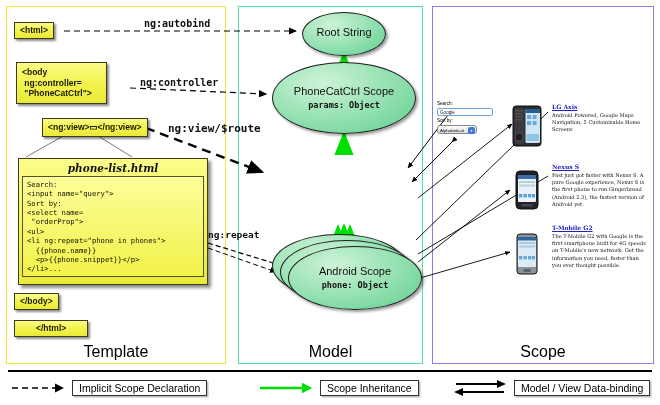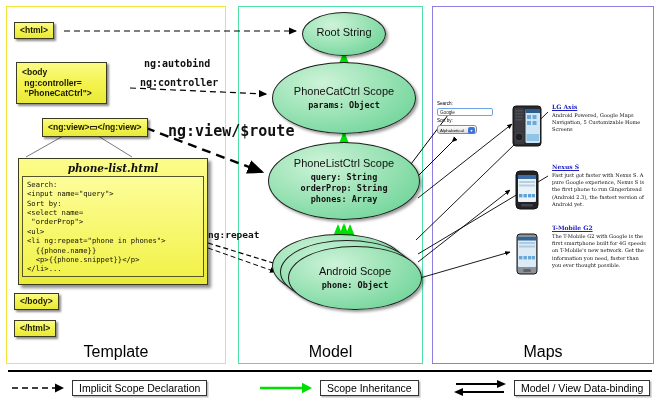--- a/index.html
+++ b/index.html
@@ -34,21 +34,21 @@
     font-family:Liberation Sans, sans-serif;
     font-weight:bold; font-size:8.5px; color:#1a1a00;
     box-shadow:2px 2px 2px rgba(0,0,0,.45);
     padding:3px 4px; line-height:1.25;
     white-space:pre;
   }
   #tag-html    { left:14px; top:22px;  padding:2px 5px; }
   #tag-body    { left:16px; top:62px;  width:91px; padding:4px 5px; }
   #tag-ngview  { left:14px; top:118px; padding:3px 5px;margin-left:28px; }
   #tag-bodyend { left:14px; top:293px; padding:2px 5px; }
-  #tag-htmlend { left:14px; top:320px; padding:2px 5px; }
+  #tag-htmlend { left:14px; top:320px; padding:2px 21px; }
 
   
   #codebox {
     position:absolute; left:18px; top:158px; width:190px; height:127px;
     background:linear-gradient(180deg,#fcfc8c 0%, #f4f44e 60%, #eaea38 100%);
     border:1.5px solid #3b3b20;
     box-shadow:3px 3px 3px rgba(0,0,0,.45);
   }
   #codebox .title {
     font-family:"DejaVu Serif", serif; font-style:italic; font-weight:bold;
@@ -62,23 +62,23 @@
     font-size:7.2px; line-height:1.3; color:#101000;
     white-space:pre; overflow:hidden;
   }
 
   
   .elabel {
     position:absolute;
     font-family:"DejaVu Sans Mono", monospace;
     font-weight:bold; color:#111; white-space:nowrap;
   }
-  #lb-autobind   { left:144px; top:18px;  font-size:10px;margin-top:40px; }
+  #lb-autobind   { left:144px; top:18px;  font-size:10px; }
   #lb-controller { left:140px; top:77px;  font-size:10px; }
-  #lb-route      { left:168px; top:122px; font-size:15px; }
+  #lb-route      { left:168px; top:122px; font-size:11px; }
   #lb-repeat     { left:208px; top:229px; font-size:9.5px; }
 
   
   .scope {
     position:absolute;
     border-radius:50%;
     border:1.5px solid #1d1d1d;
     background:radial-gradient(ellipse at 35% 28%, #cdf3d8 0%, #9ce3b6 45%, #5fcf8e 100%);
     box-shadow:2px 2px 3px rgba(0,0,0,.4);
     display:flex; flex-direction:column;
@@ -165,21 +165,21 @@
 
 <div id="stage">
 
   <div class="col" id="col-template">
     <div class="col-label">Template</div>
   </div>
   <div class="col" id="col-model">
     <div class="col-label">Model</div>
   </div>
   <div class="col" id="col-view">
-    <div class="col-label">Maps</div>
+    <div class="col-label">Scope</div>
   </div>
 
   <svg id="wires">
     <defs>
       <marker id="ar-blk" markerWidth="7" markerHeight="7" refX="6" refY="3" orient="auto">
         <path d="M0,0 L7,3 L0,6 z" fill="#000"></path>
       </marker>
       <marker id="ar-grn" markerWidth="8" markerHeight="8" refX="7" refY="3.2" orient="auto">
         <path d="M0,0 L8,3.2 L0,6.4 z" fill="#00e000"></path>
       </marker>
@@ -246,27 +246,20 @@
 
   <div class="scope" id="sc-root">
     <div class="nm">Root
 String</div>
     <div class="props"></div>
   </div>
   <div class="scope" id="sc-phonecat">
     <div class="nm">PhoneCatCtrl
 Scope</div>
     <div class="props">params: Object</div>
-  </div>
-  <div class="scope" id="sc-phonelist">
-    <div class="nm">PhoneListCtrl
-Scope</div>
-    <div class="props">query: String
-orderProp: String
-phones: Array</div>
   </div>
   <div class="scope" id="sc-rep3">
     <div class="nm"></div>
       <div class="props"></div>
   </div>
   <div class="scope" id="sc-rep2">
     <div class="nm"></div>
       <div class="props"></div>
   </div>
   <div class="scope" id="sc-rep1">

